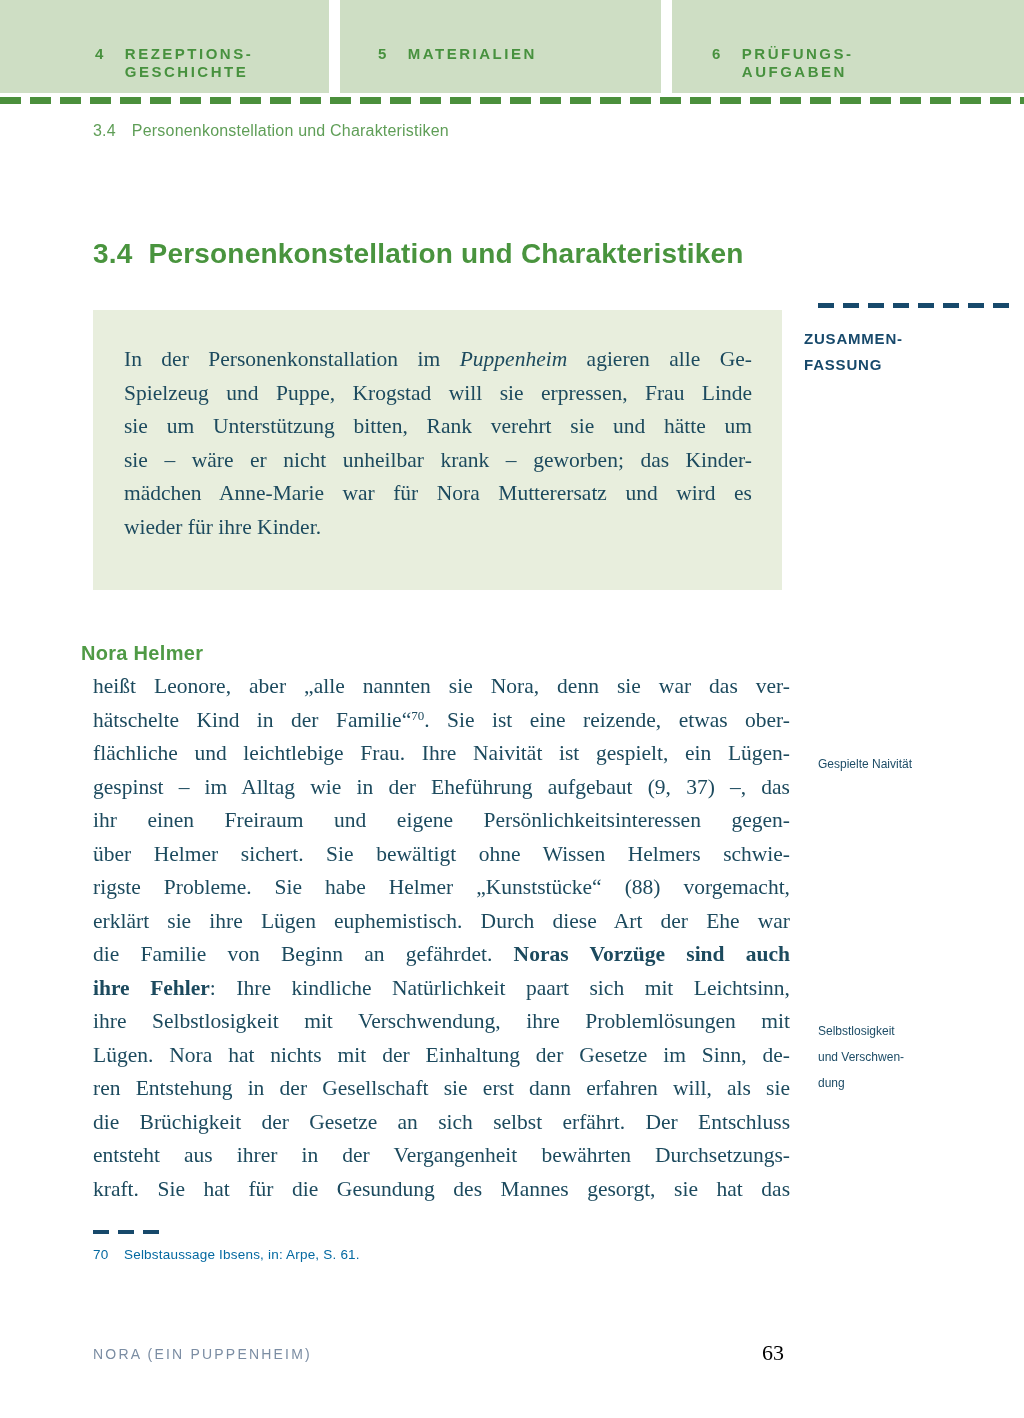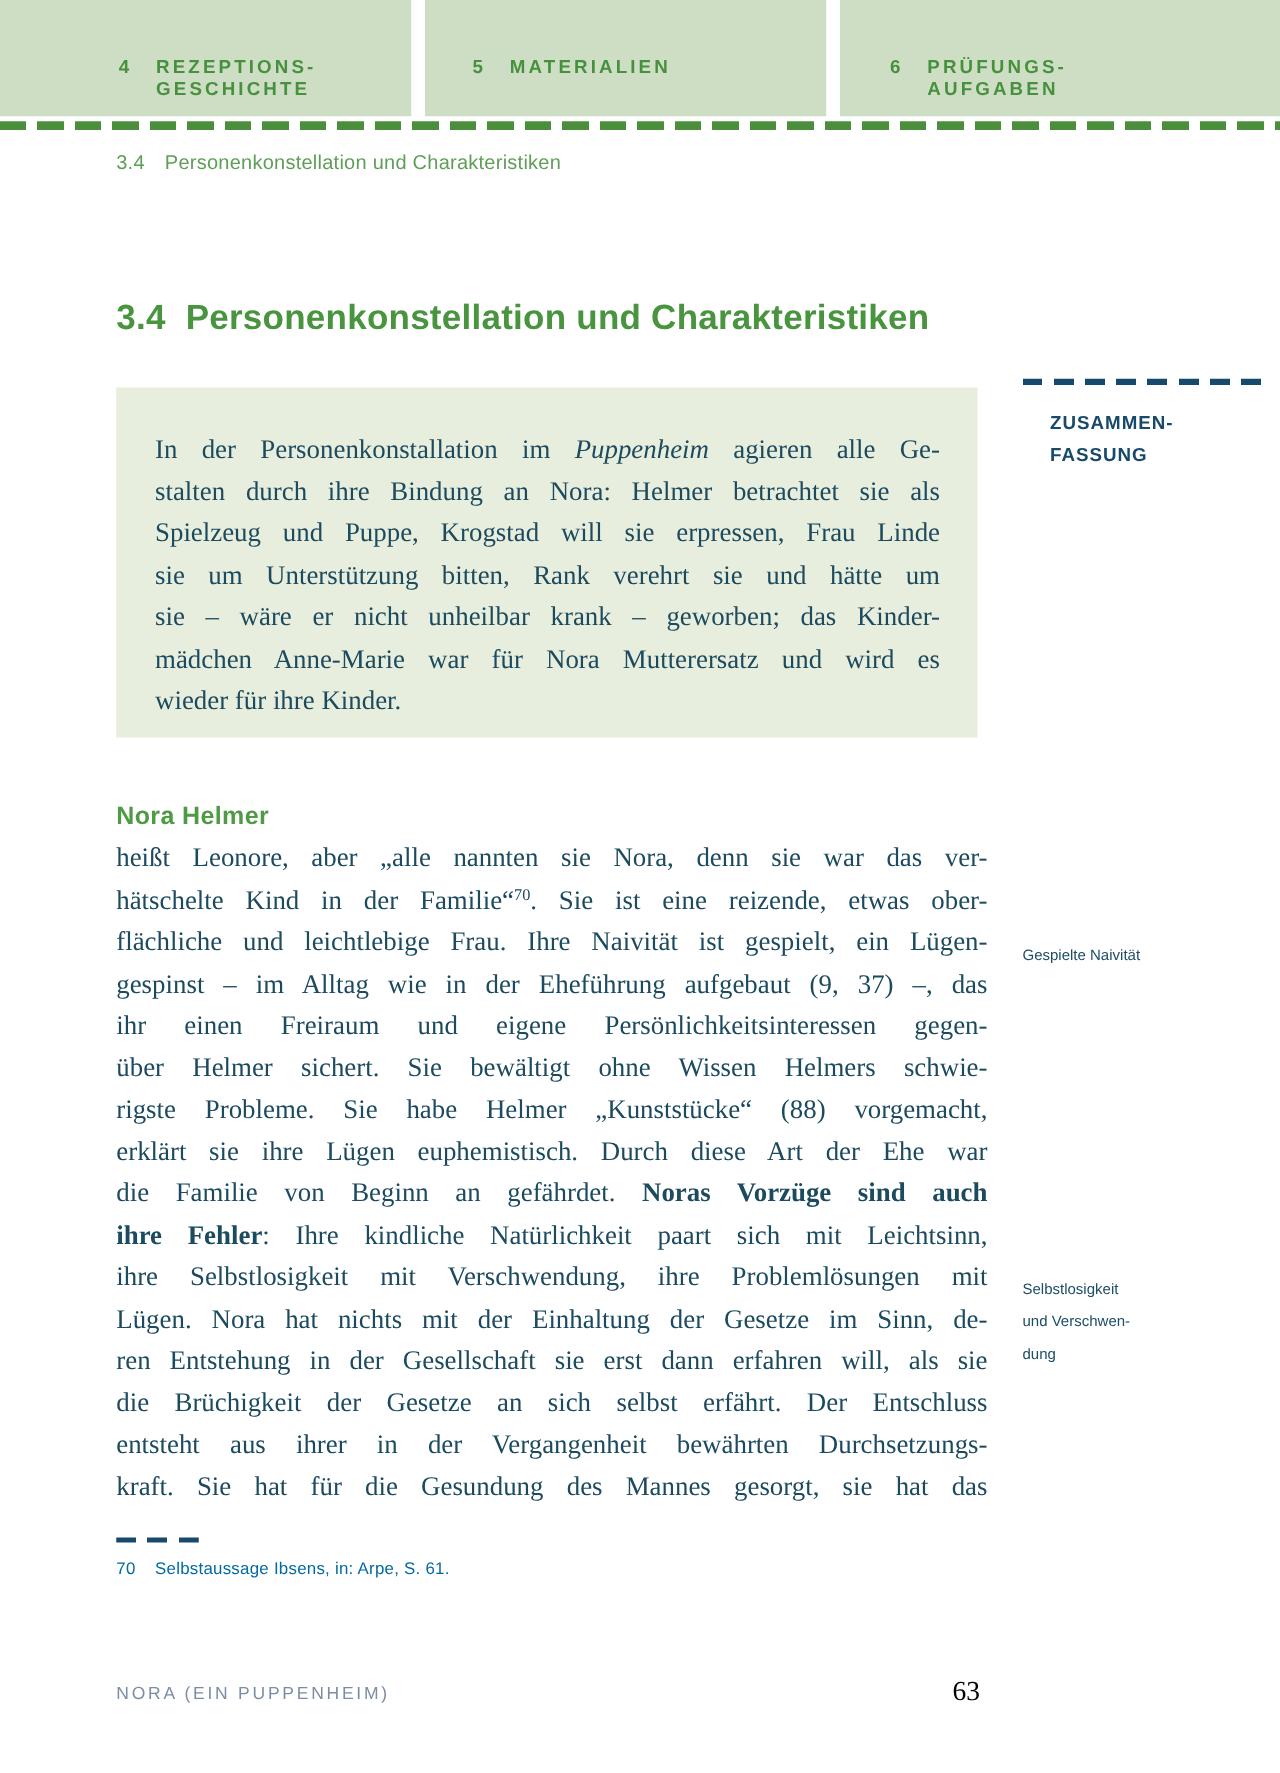--- a/index.html
+++ b/index.html
@@ -23,35 +23,35 @@
   .running-head{position:absolute;top:122px;left:93px;font-size:16px;color:#5f9e57;letter-spacing:.2px;}
   .running-head .rh-num{margin-right:16px;}
 
   .section-title{position:absolute;top:238px;left:93px;margin:0;font-size:28px;font-weight:bold;
                  color:#49943e;letter-spacing:.2px;}
   .section-title .st-num{margin-right:16px;}
 
   
   .navy-rule{position:absolute;top:303px;left:818px;width:194px;height:5px;
              background:repeating-linear-gradient(90deg,#17496b 0 16px,transparent 16px 25px);}
-  .summary-label{position:absolute;top:326px;left:840px;font-size:15px;font-weight:bold;
+  .summary-label{position:absolute;top:326px;left:804px;font-size:15px;font-weight:bold;
                  color:#17496b;letter-spacing:.8px;line-height:26px;}
 
   
   .serif{font-family:"Liberation Serif",serif;color:#1c4a5e;font-size:21.5px;line-height:33.5px;}
   .tline{text-align:justify;text-align-last:justify;}
   .tline.end{text-align-last:left;}
   .tline .i{font-style:italic;margin-top:11px;}
   .tline .b{font-weight:bold;}
   .tline .sup{font-size:13px;vertical-align:7px;line-height:0;}
 
   .summary-box{position:absolute;top:310px;left:93px;width:689px;height:280px;background:#e8eedd;
                box-sizing:border-box;padding:33px 30px 0 31px;}
 
-  .char-heading{position:absolute;top:642px;left:93px;margin:0;font-size:20px;font-weight:bold;
+  .char-heading{position:absolute;top:642px;left:81px;margin:0;font-size:20px;font-weight:bold;
                 color:#4f9a45;letter-spacing:.3px;}
   .body-text{position:absolute;top:670px;left:93px;width:697px;}
 
   .margin-note{position:absolute;left:818px;width:200px;font-size:12px;color:#1d4c66;line-height:26px;}
   .note-1{top:751px;}
   .note-2{top:1018px;}
 
   .foot-rule{position:absolute;top:1230px;left:93px;width:66px;height:4px;
              background:repeating-linear-gradient(90deg,#17496b 0 16px,transparent 16px 25px);}
   .footnote{position:absolute;top:1247px;left:93px;font-size:13.5px;color:#0369a1;letter-spacing:.2px;}
@@ -105,21 +105,20 @@
 
   <div class="navy-rule"></div>
   <div class="summary-label">
       <div>ZUSAMMEN-</div>
       <div>FASSUNG</div>
     </div>
 
   <section class="summary-box">
     <div class="serif">
         <div class="tline"><span>In der Personenkonstallation im </span><span class="i">Puppenheim</span><span> agieren alle Ge-</span></div>
-        <div class="tline"><span>stalten durch ihre Bindung an Nora: Helmer betrachtet sie als</span></div>
         <div class="tline"><span>Spielzeug und Puppe, Krogstad will sie erpressen, Frau Linde</span></div>
         <div class="tline"><span>sie um Unterstützung bitten, Rank verehrt sie und hätte um</span></div>
         <div class="tline"><span>sie – wäre er nicht unheilbar krank – geworben; das Kinder-</span></div>
         <div class="tline"><span>mädchen Anne-Marie war für Nora Mutterersatz und wird es</span></div>
         <div class="tline end"><span>wieder für ihre Kinder.</span></div>
       </div>
   </section>
 
   <h2 class="char-heading">Nora Helmer</h2>
   <div class="body-text serif">

